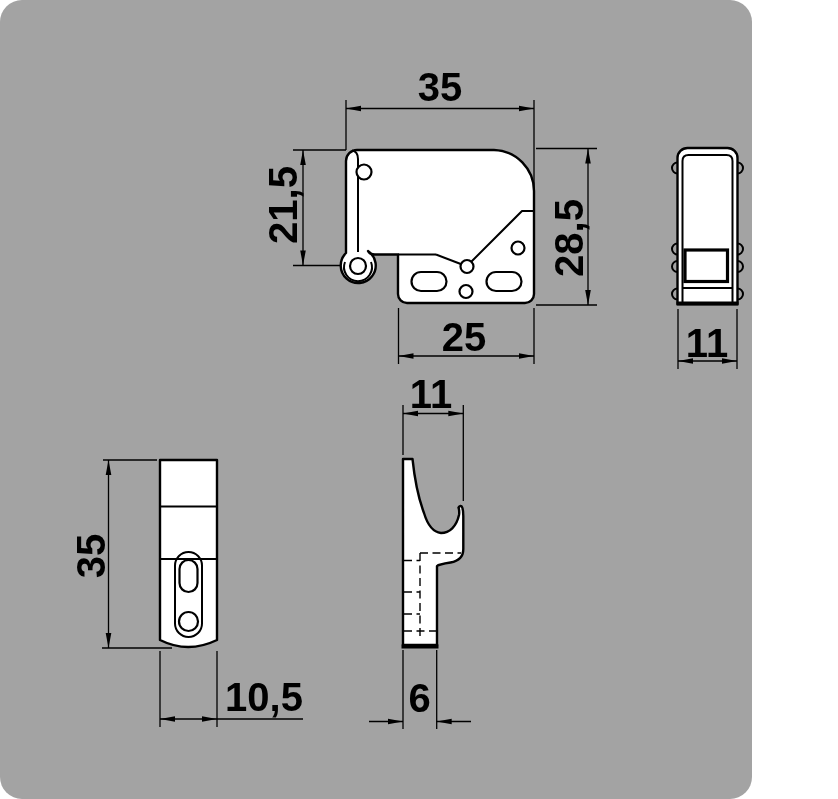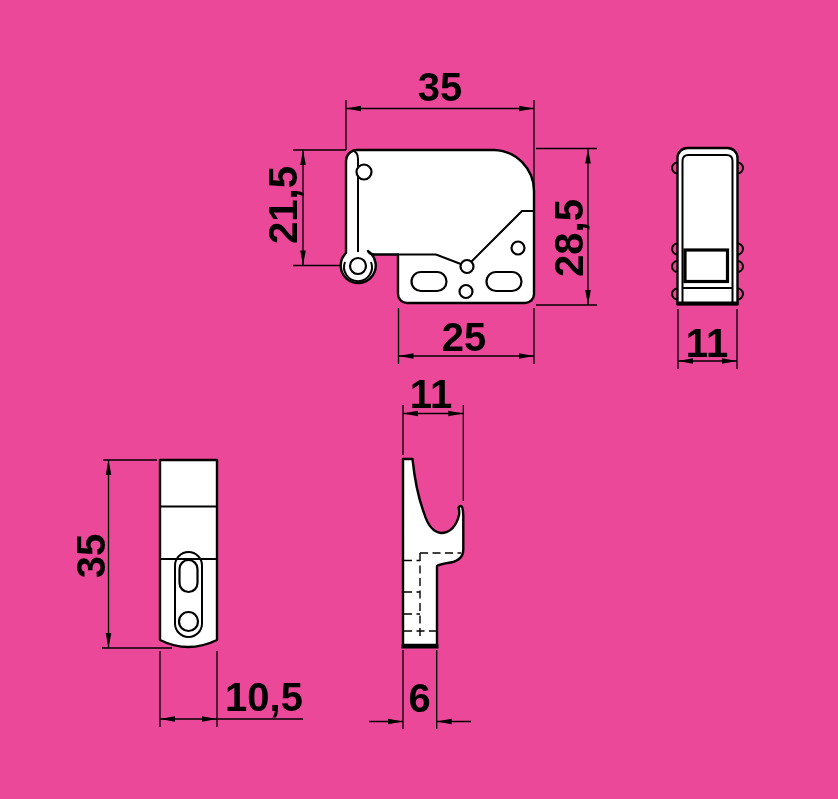--- a/index.html
+++ b/index.html
@@ -2,24 +2,25 @@
 <html><head>
 <meta charset="utf-8">
 <style>
   html, body {
     margin: 0;
     padding: 0;
     background: #ffffff;
   }
   .canvas {
     position: relative;
-    width: 838px;
+    width: 752px;
     height: 799px;
-    background: #ec4899;
+    background: #a3a3a3;
     overflow: hidden;
+    border-radius: 22px;
   }
   svg { display: block; }
   .outline {
     fill: #ffffff;
     stroke: #000000;
     stroke-width: 2.4;
     stroke-linejoin: round;
   }
   .detail {
     fill: none;

